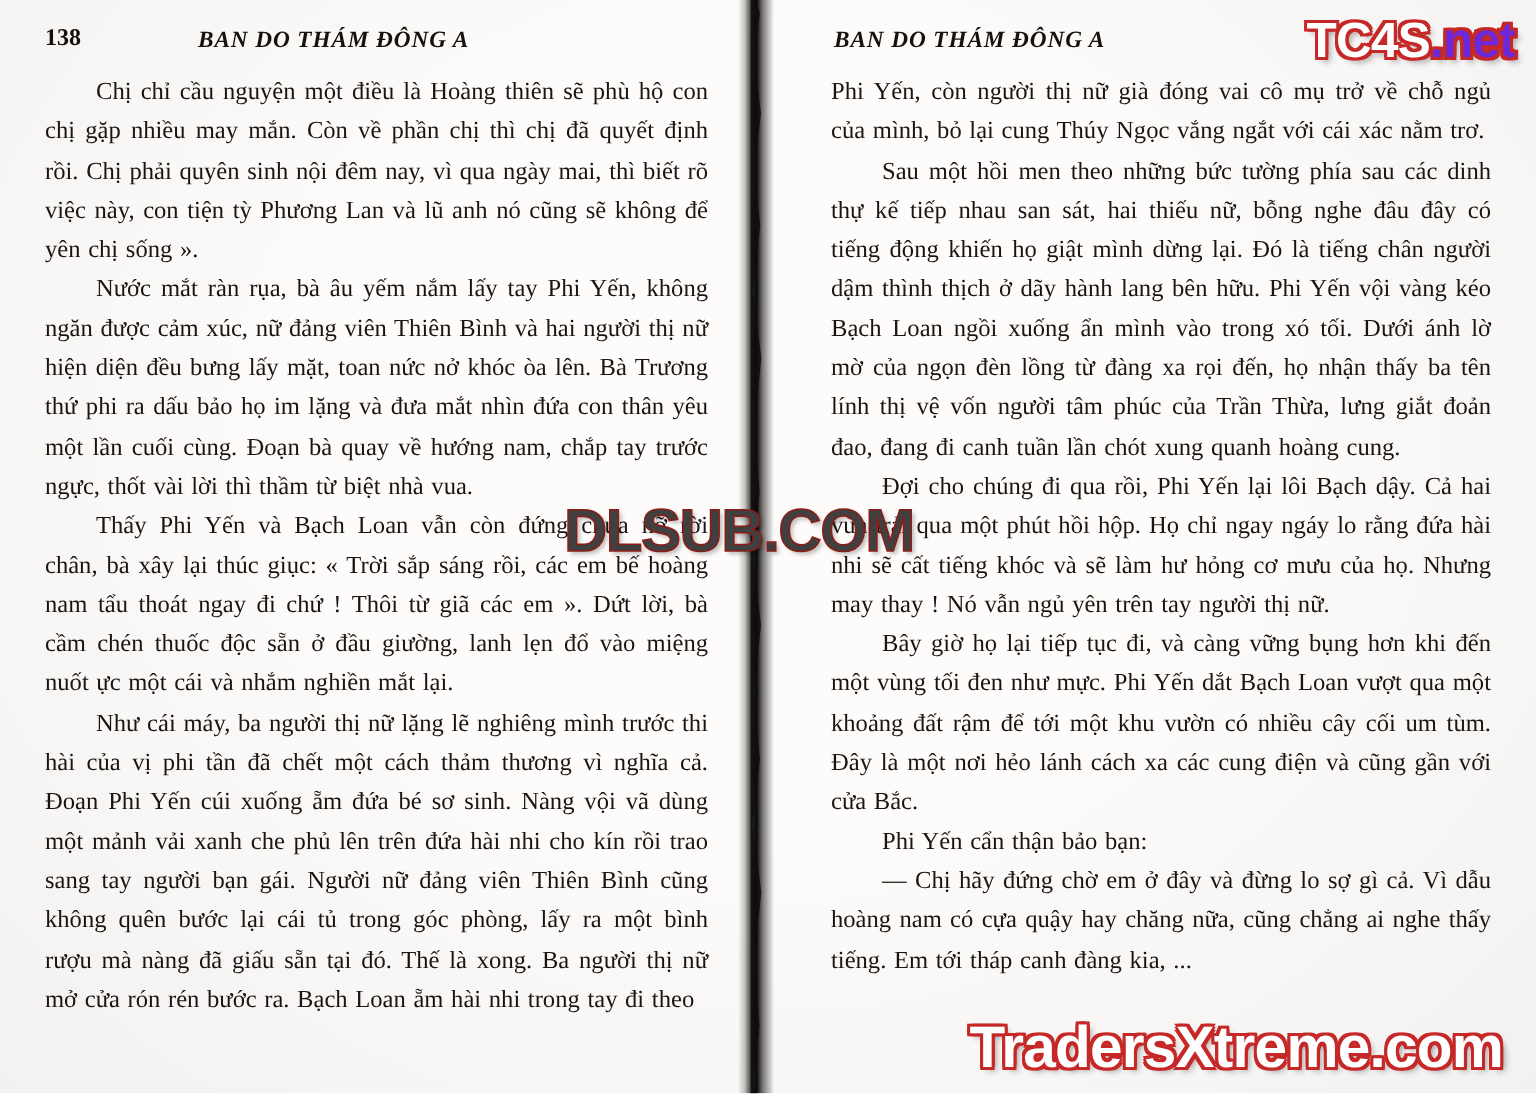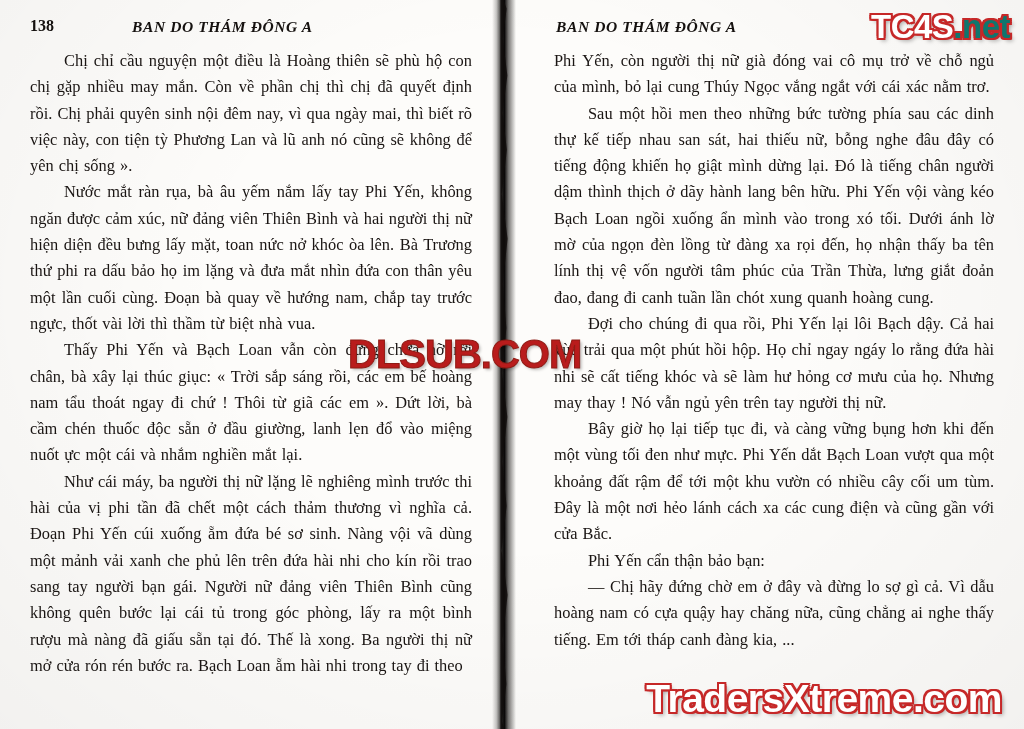--- a/index.html
+++ b/index.html
@@ -119,32 +119,32 @@
     letter-spacing: -0.5px;
     color: #ffffff;
     z-index: 6;
     text-shadow:
       -2px -2px 0 #c62828, 2px -2px 0 #c62828,
       -2px  2px 0 #c62828, 2px  2px 0 #c62828,
        0   -2px 0 #c62828, 0    2px 0 #c62828,
       -2px  0   0 #c62828, 2px  0   0 #c62828,
       3px 3px 4px rgba(0,0,0,0.35);
   }
-  .wm-tc4s .net { color: #0f766e; }
+  .wm-tc4s .net { color: #6d28d9; }
 
   .wm-dlsub {
     position: absolute;
-    left: 348px;
+    left: 376px;
     top: 332px;
     z-index: 6;
     font-family: "Liberation Sans", sans-serif;
     font-weight: bold;
     font-size: 40px;
     letter-spacing: -1px;
-    color: #b91c1c;
+    color: #404040;
     -webkit-text-stroke: 1px #8e1b14;
     text-shadow: 2px 2px 3px rgba(0,0,0,0.25);
   }
 
   .wm-tx {
     position: absolute;
     right: 22px;
     bottom: 8px;
     z-index: 6;
     font-family: "Liberation Sans", sans-serif;

